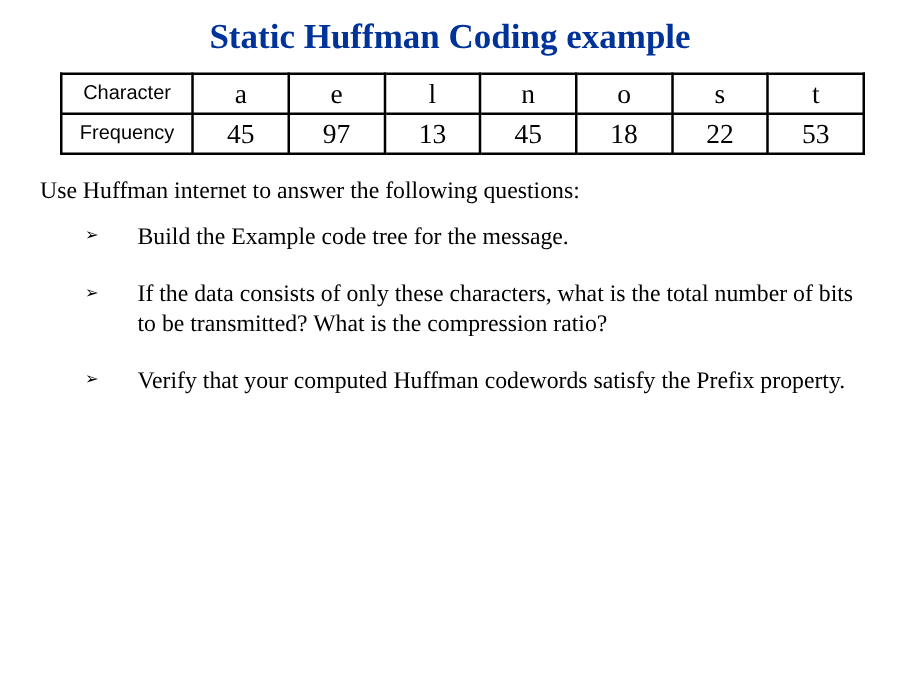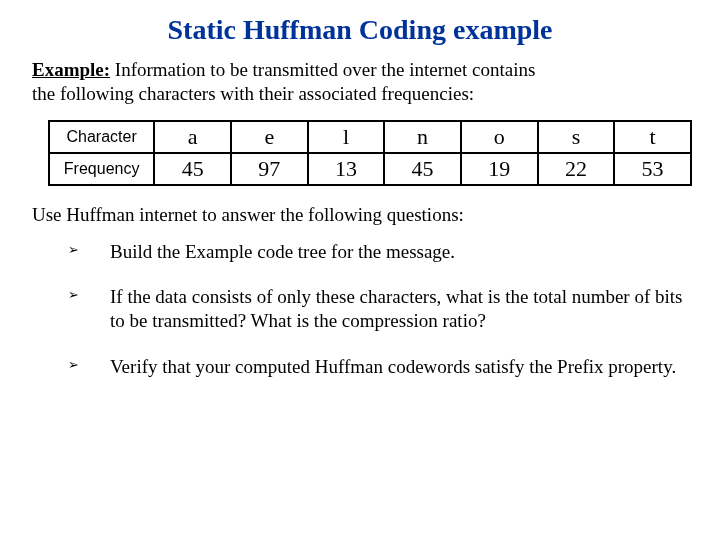--- a/index.html
+++ b/index.html
@@ -78,44 +78,40 @@
     color: #000;
   }
 </style>
 </head>
 <body>
 
 <div class="slide">
 
   <div class="title">Static Huffman Coding example</div>
 
-  <p class="example-text">
-    <span class="example-label">Example:</span><span> Information to be transmitted over the internet contains</span><br>
-    <span> the following characters with their associated frequencies:</span>
-  </p>
 
   <table class="freq">
     <tbody>
         <tr>
       <td class="hdr">Character</td>
       <td class="cell">a</td>
       <td class="cell">e</td>
       <td class="cell">l</td>
       <td class="cell">n</td>
       <td class="cell">o</td>
       <td class="cell">s</td>
       <td class="cell">t</td>
     </tr>
     <tr>
       <td class="hdr">Frequency</td>
       <td class="cell">45</td>
       <td class="cell">97</td>
       <td class="cell">13</td>
       <td class="cell">45</td>
-      <td class="cell">19</td>
+      <td class="cell">18</td>
       <td class="cell">22</td>
       <td class="cell">53</td>
     </tr>
   </tbody>
     </table>
 
   <p class="instr">Use Huffman internet to answer the following questions:</p>
 
   <ul class="bullets">
     <li>Build the Example code tree for the message.</li>

